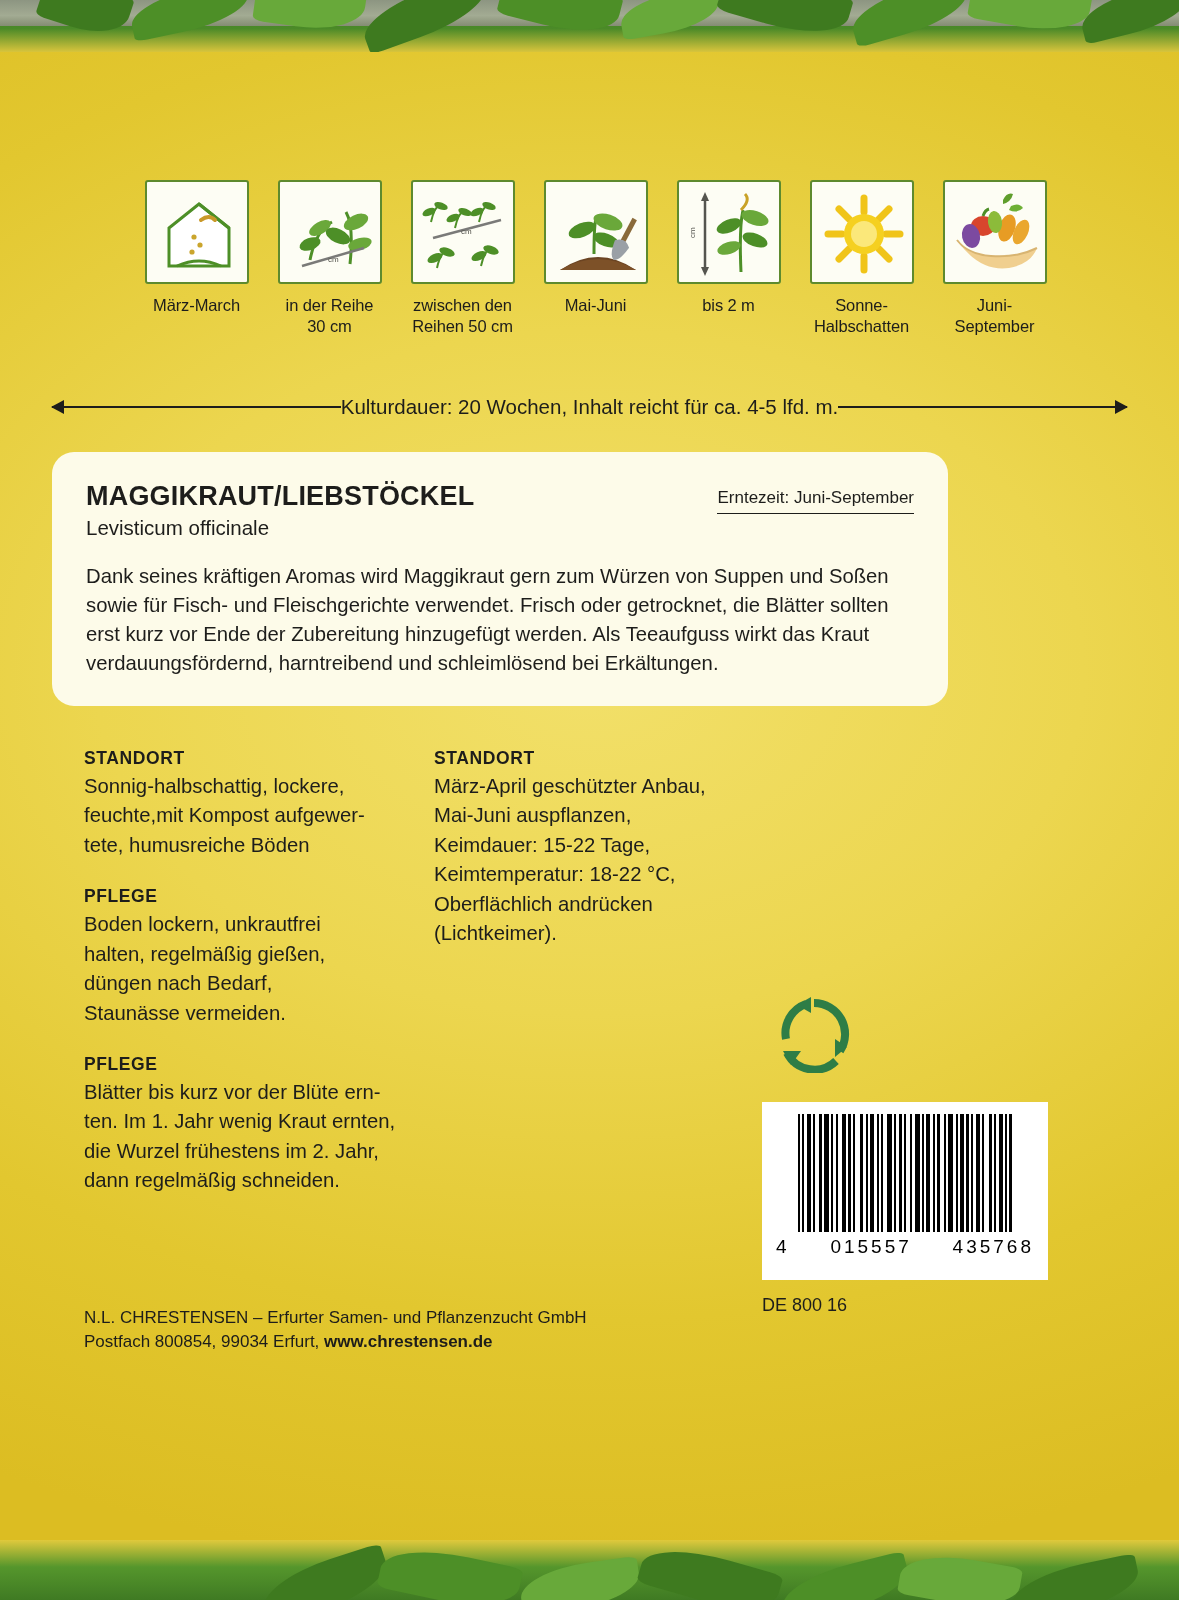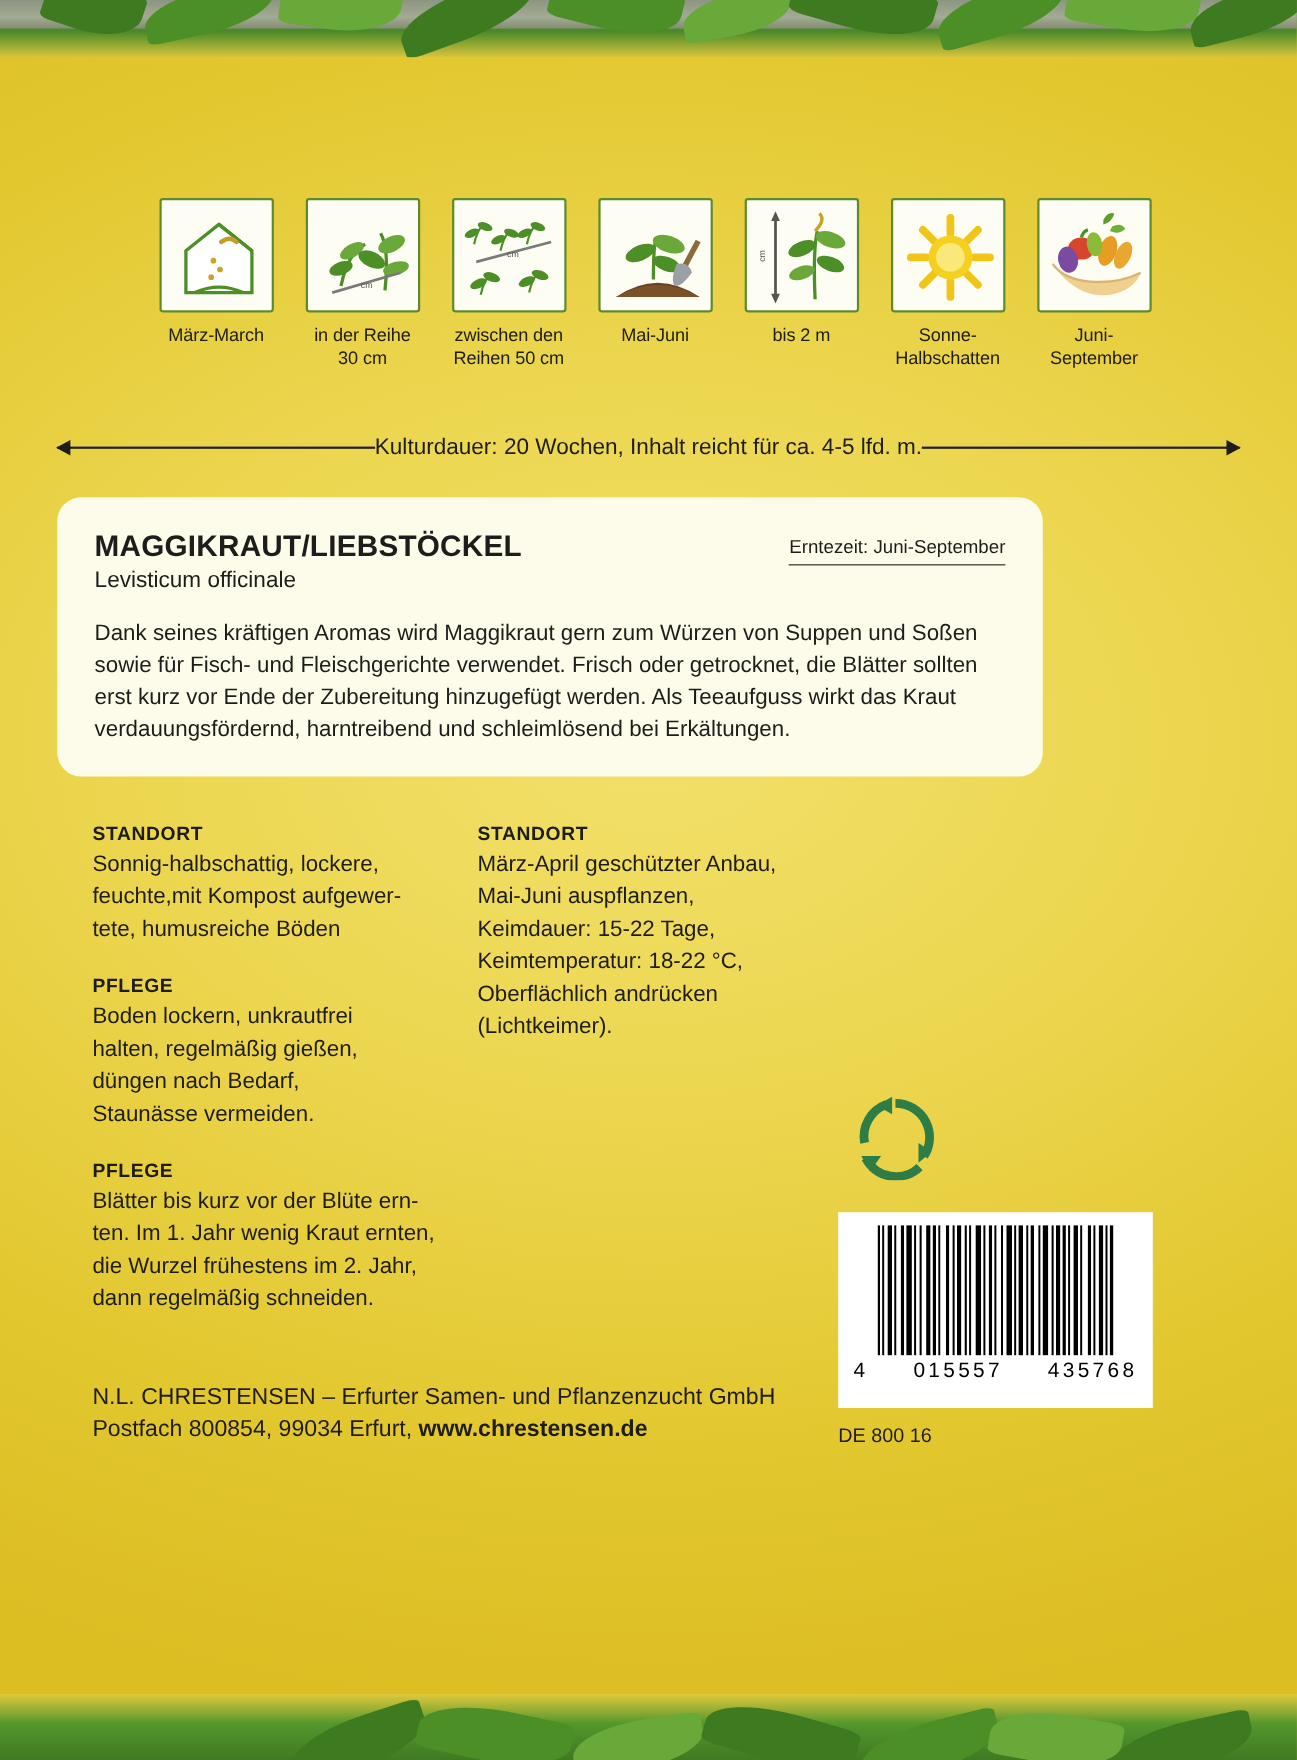--- a/index.html
+++ b/index.html
@@ -189,23 +189,23 @@
     line-height: 1.45;
     color: #1d1d1b;
     margin-bottom: 26px;
     white-space: pre-line;
   }
 
   
   .footer {
     position: absolute;
     left: 84px;
-    top: 1255px;
+    top: 1306px;
     width: 640px;
-    font-size: 21px;
+    font-size: 17px;
     line-height: 1.4;
     color: #1d1d1b;
   }
   .footer b { font-weight: bold; }
 
   
   .recycle {
     position: absolute;
     left: 775px;
     top: 995px;

